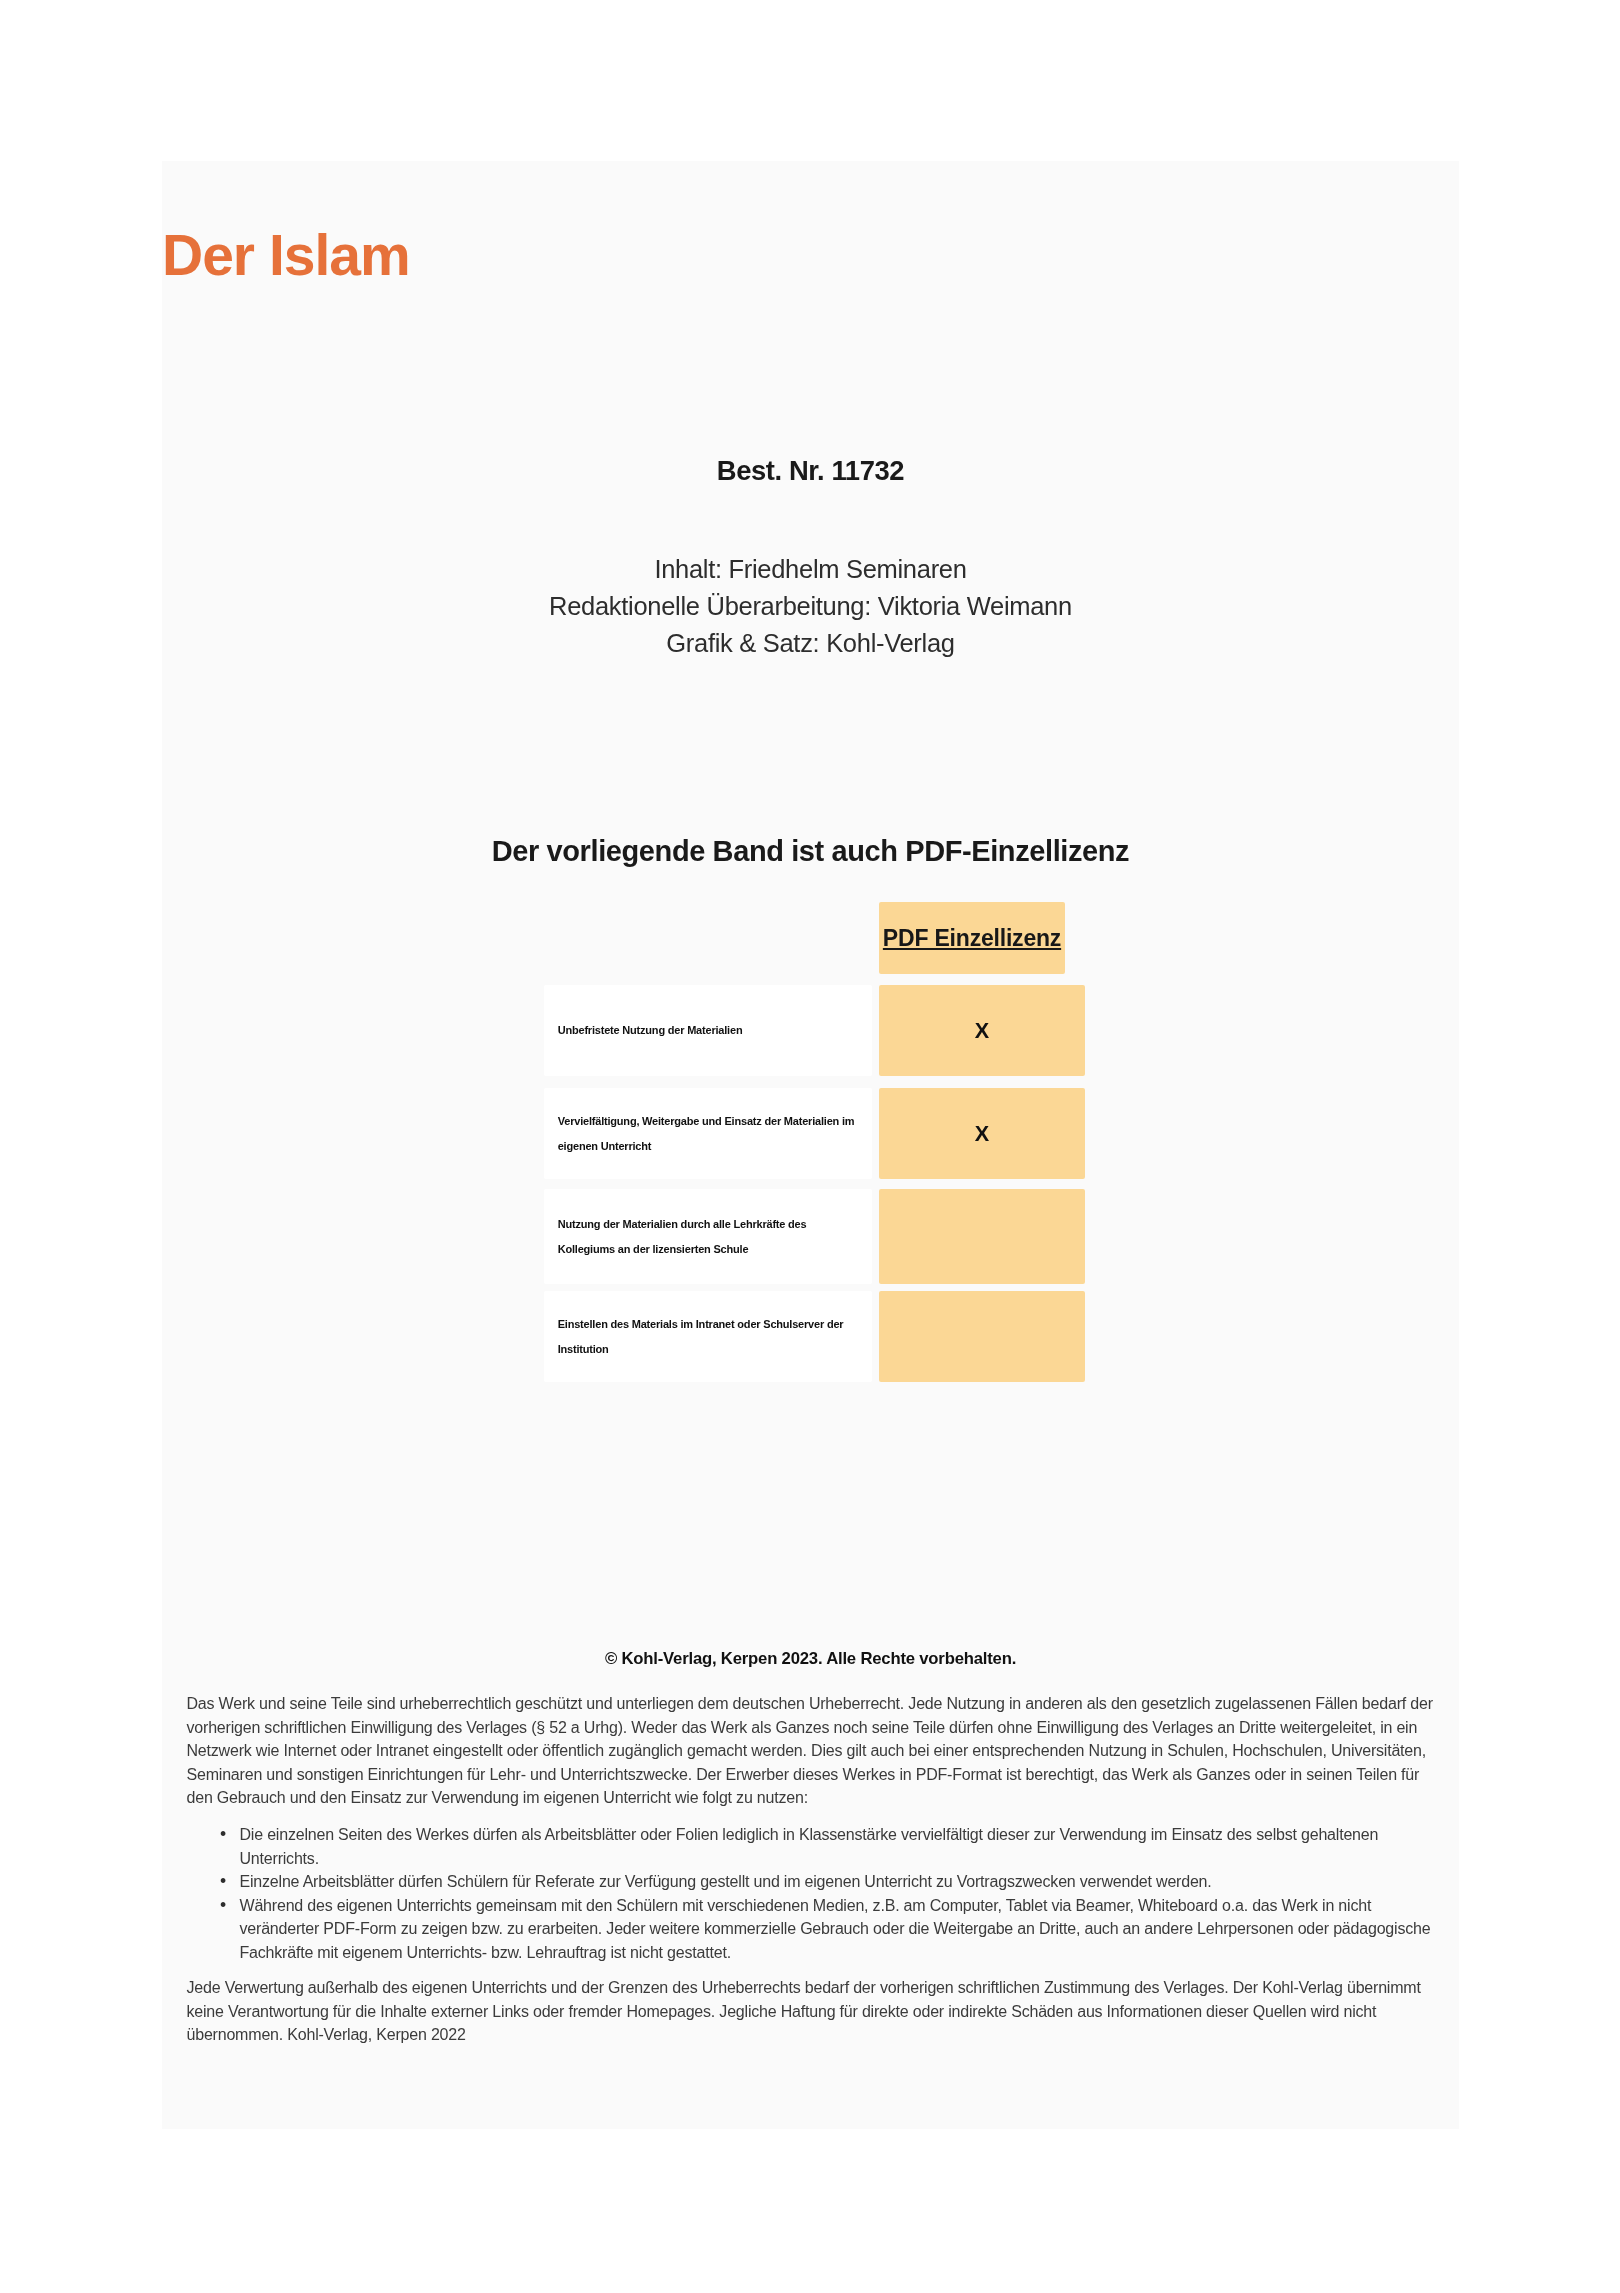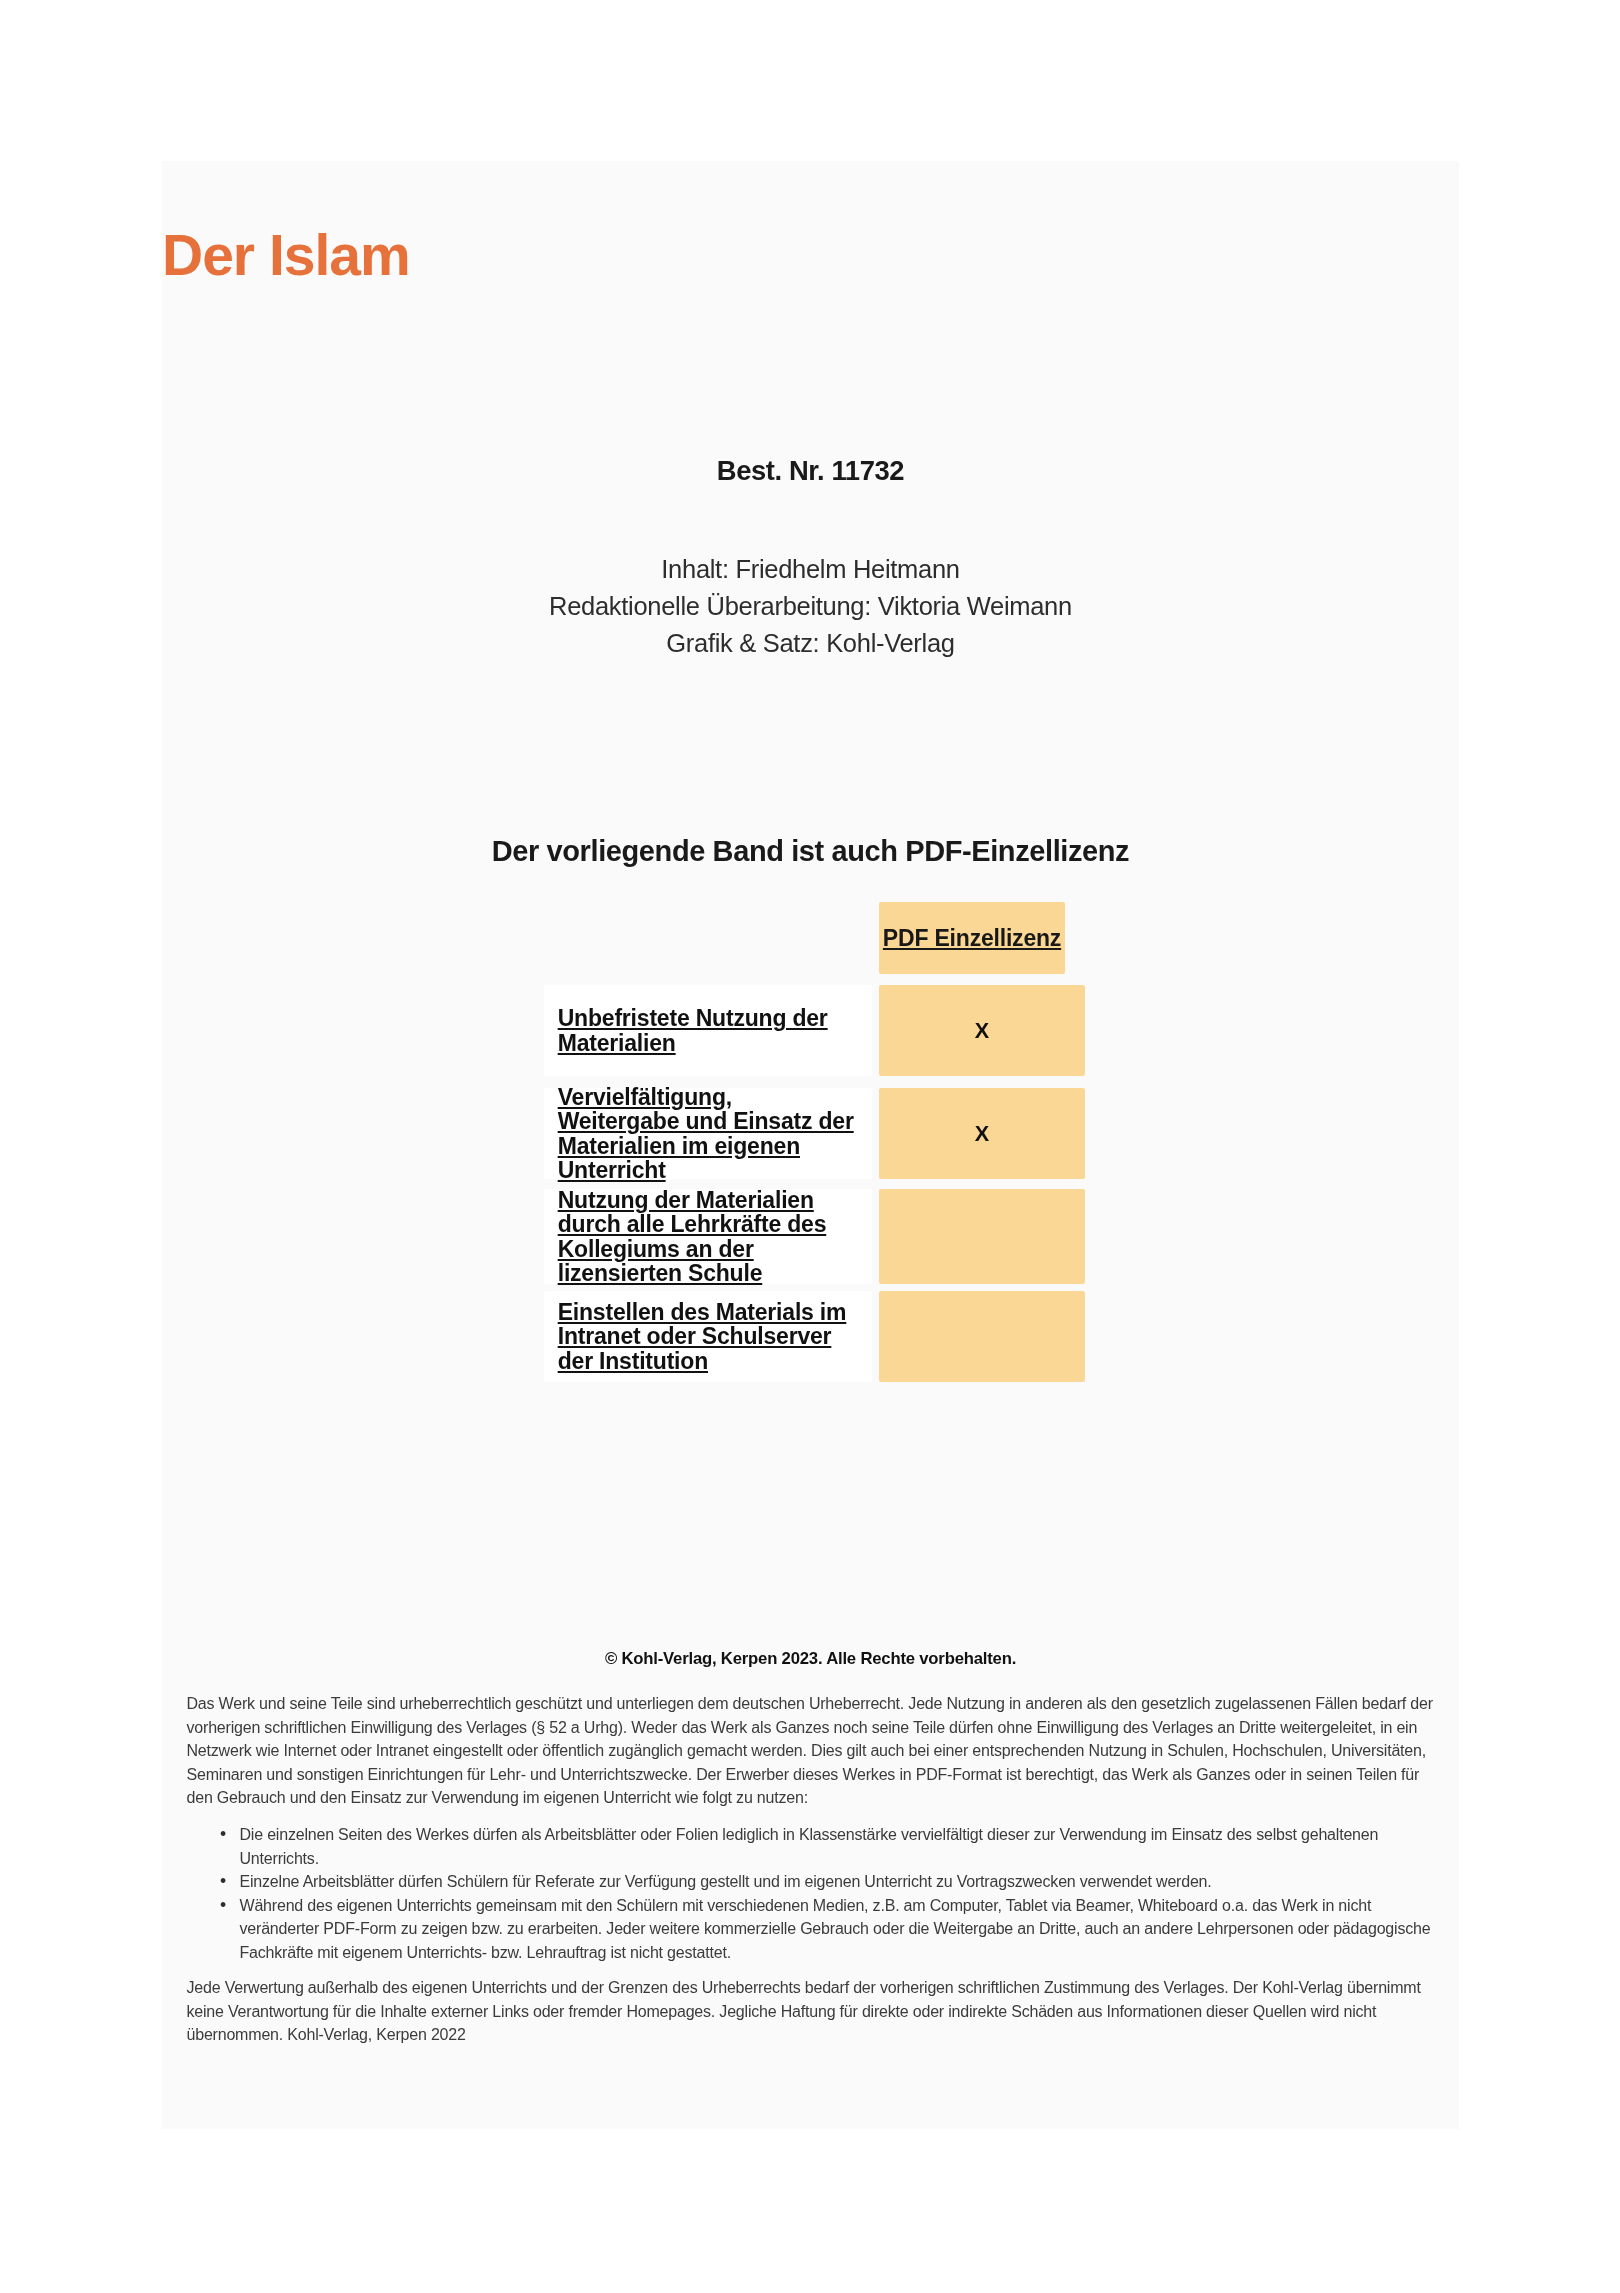--- a/index.html
+++ b/index.html
@@ -85,22 +85,22 @@
     display: flex;
     align-items: center;
     padding: 0 13.7px;
   }
   .col-header {
     left: 717px; top: 741px; width: 186px; height: 72px;
     font-size: 23px; font-weight: 700; color: #181818; letter-spacing: -0.2px; text-decoration: underline;
   }
   .row-label {
     left: 382px; width: 328px;
-    font-size: 23px; line-height: 24.5px; font-weight: 700;
-    color: #111; letter-spacing: -0.2px; text-decoration: underline;
+    font-size: 11px; line-height: 24.5px; font-weight: 700;
+    color: #111; letter-spacing: -0.2px;
   }
   .row-mark {
     left: 717px; width: 206px;
     font-size: 21.6px; font-weight: 700; color: #111;
   }
   .r0 { top: 824px;  height: 91px; }
   .r1 { top: 927px;  height: 91px; }
   .r2 { top: 1028px; height: 95px; }
   .r3 { top: 1130px; height: 91px; }
   .footer {
@@ -149,21 +149,21 @@
 <div class="canvas">
   <div class="page">
 
     <div class="doc-title">Der Islam</div>
 
     <div class="subtitle">
       <div>Best. Nr. 11732</div>
     </div>
 
     <div class="credits">
-      <div>Inhalt: Friedhelm Heitmann</div>
+      <div>Inhalt: Friedhelm Seminaren</div>
       <div>Redaktionelle Überarbeitung: Viktoria Weimann</div>
       <div>Grafik &amp; Satz: Kohl-Verlag</div>
     </div>
 
     <div class="license-heading">Der vorliegende Band ist auch PDF-Einzellizenz</div>
 
     <div>
       <div class="cell orange col-header">PDF Einzellizenz</div>
 
       <div class="cell white row-label r0">Unbefristete Nutzung der Materialien</div>

